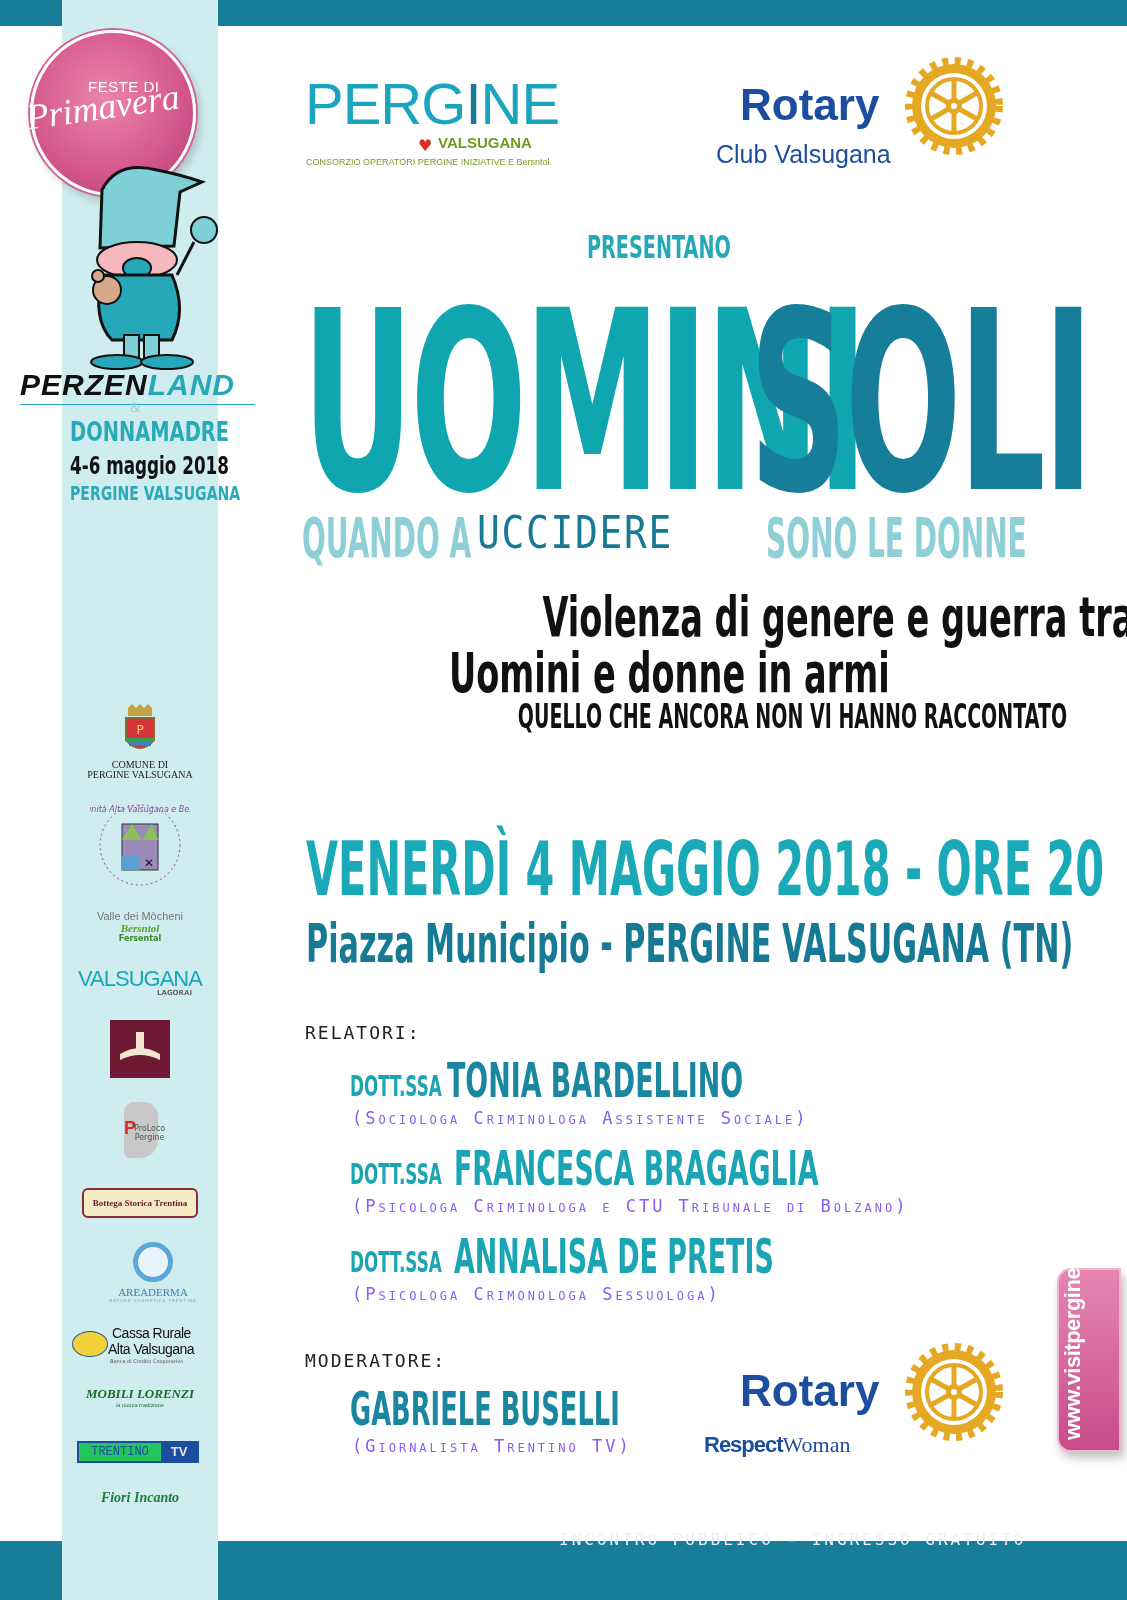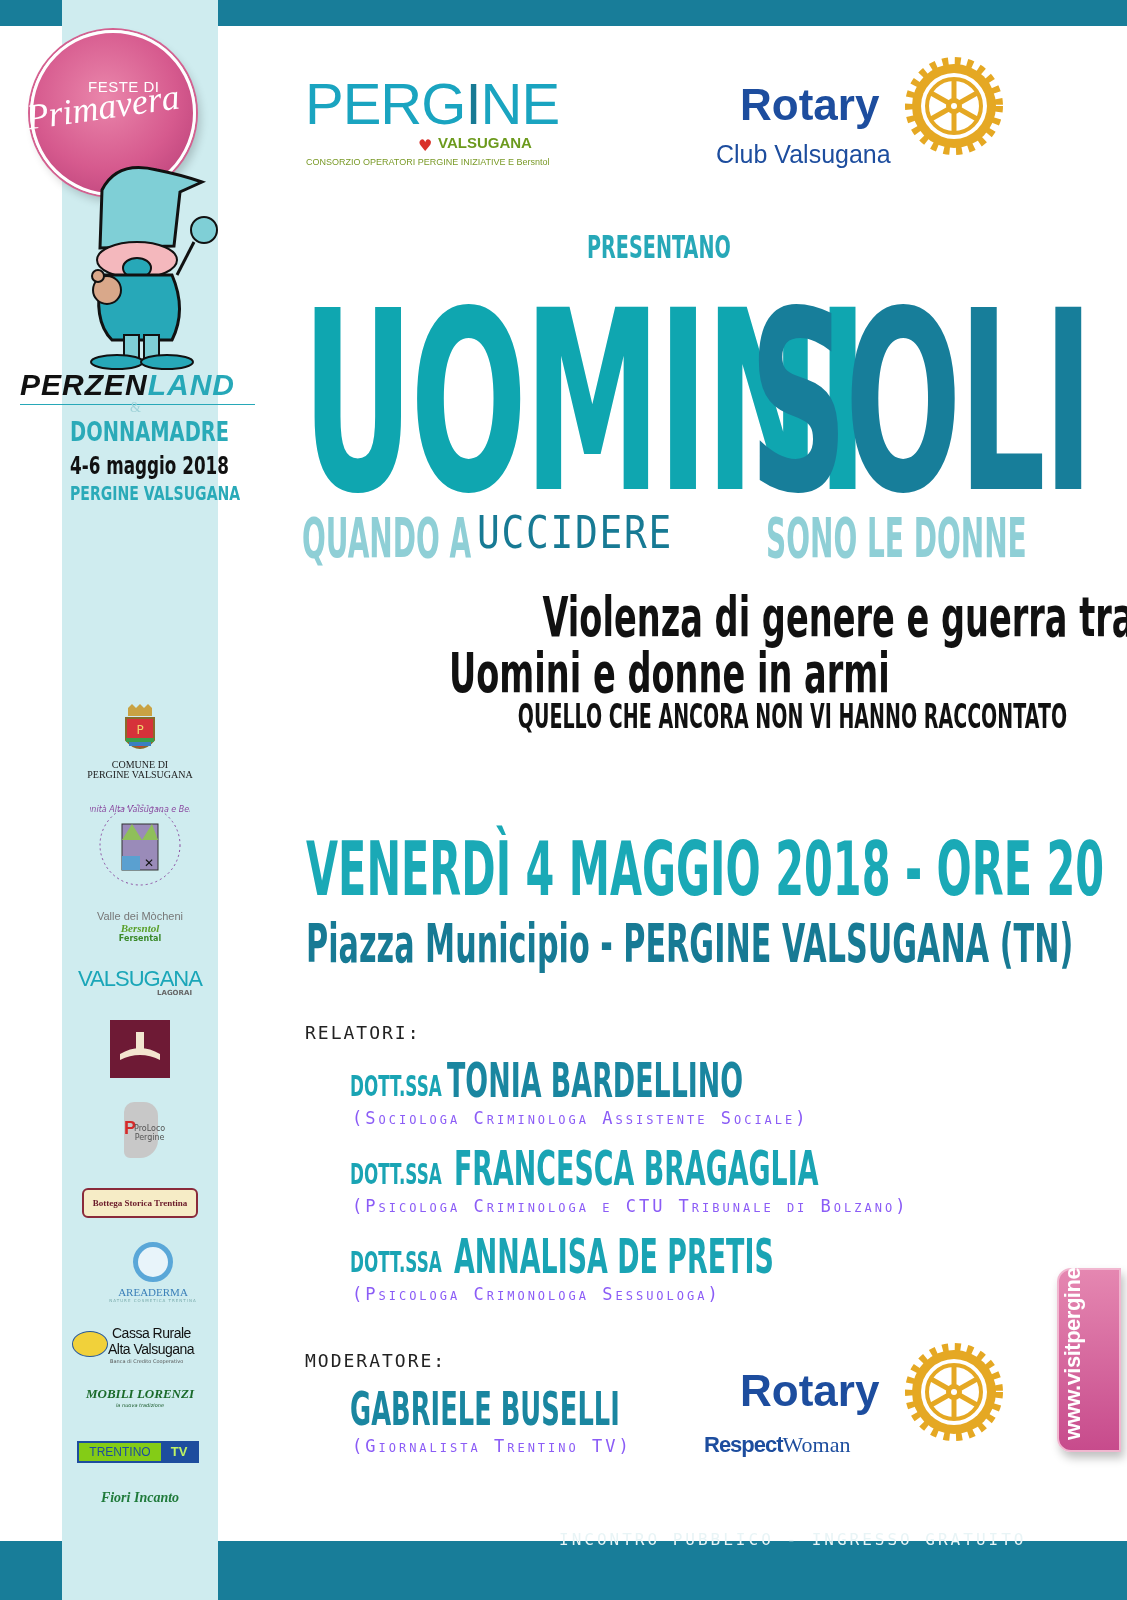--- a/index.html
+++ b/index.html
@@ -167,22 +167,22 @@
   <div style="position:absolute;left:36px;top:16px;font-size:14px;color:#111;font-family:'Liberation Sans',sans-serif;white-space:nowrap;letter-spacing:-.5px;">Alta Valsugana</div>
   <div style="position:absolute;left:38px;top:33px;font-size:5px;color:#555;white-space:nowrap;">Banca di Credito Cooperativo</div>
 </div>
 
 <div class="abs sp" style="top:1386px;">
   <div style="font-size:13px;color:#1a6a2a;font-weight:bold;font-family:'Liberation Serif',serif;white-space:nowrap;font-style:italic;">MOBILI LORENZI</div>
   <div style="font-size:5px;color:#1a5a2a;font-style:italic;">la nuova tradizione</div>
 </div>
 
 <div class="abs" style="left:77px;top:1441px;width:122px;height:22px;border:2px solid #1d4d9e;box-sizing:border-box;display:flex;">
-  <div style="flex:1;background:#84cc16;color:#1d4d9e;font-size:12px;line-height:18px;text-align:center;font-family:Liberation Sans, sans-serif;">TRENTINO</div>
-  <div style="width:36px;background:#1d4d9e;color:#bef264;font-size:13px;line-height:18px;text-align:center;font-weight:bold;font-family:'Liberation Sans',sans-serif;">TV</div>
+  <div style="flex:1;background:#22c55e;color:#1d4d9e;font-size:12px;line-height:18px;text-align:center;font-family:Liberation Mono, monospace;">TRENTINO</div>
+  <div style="width:36px;background:#1d4d9e;color:#e5e5e5;font-size:13px;line-height:18px;text-align:center;font-weight:bold;font-family:'Liberation Sans',sans-serif;">TV</div>
 </div>
 
 <div class="abs sp" style="top:1490px;">
   <div style="font-size:14px;color:#1f7a3a;font-style:italic;font-weight:bold;font-family:'Liberation Serif',serif;">Fiori Incanto</div>
 </div>
 
 <div class="abs pergine-logo">
   <span>PERG</span><span class="dark">I</span><span>NE</span>
 </div>
 <div class="abs heart">♥</div>

